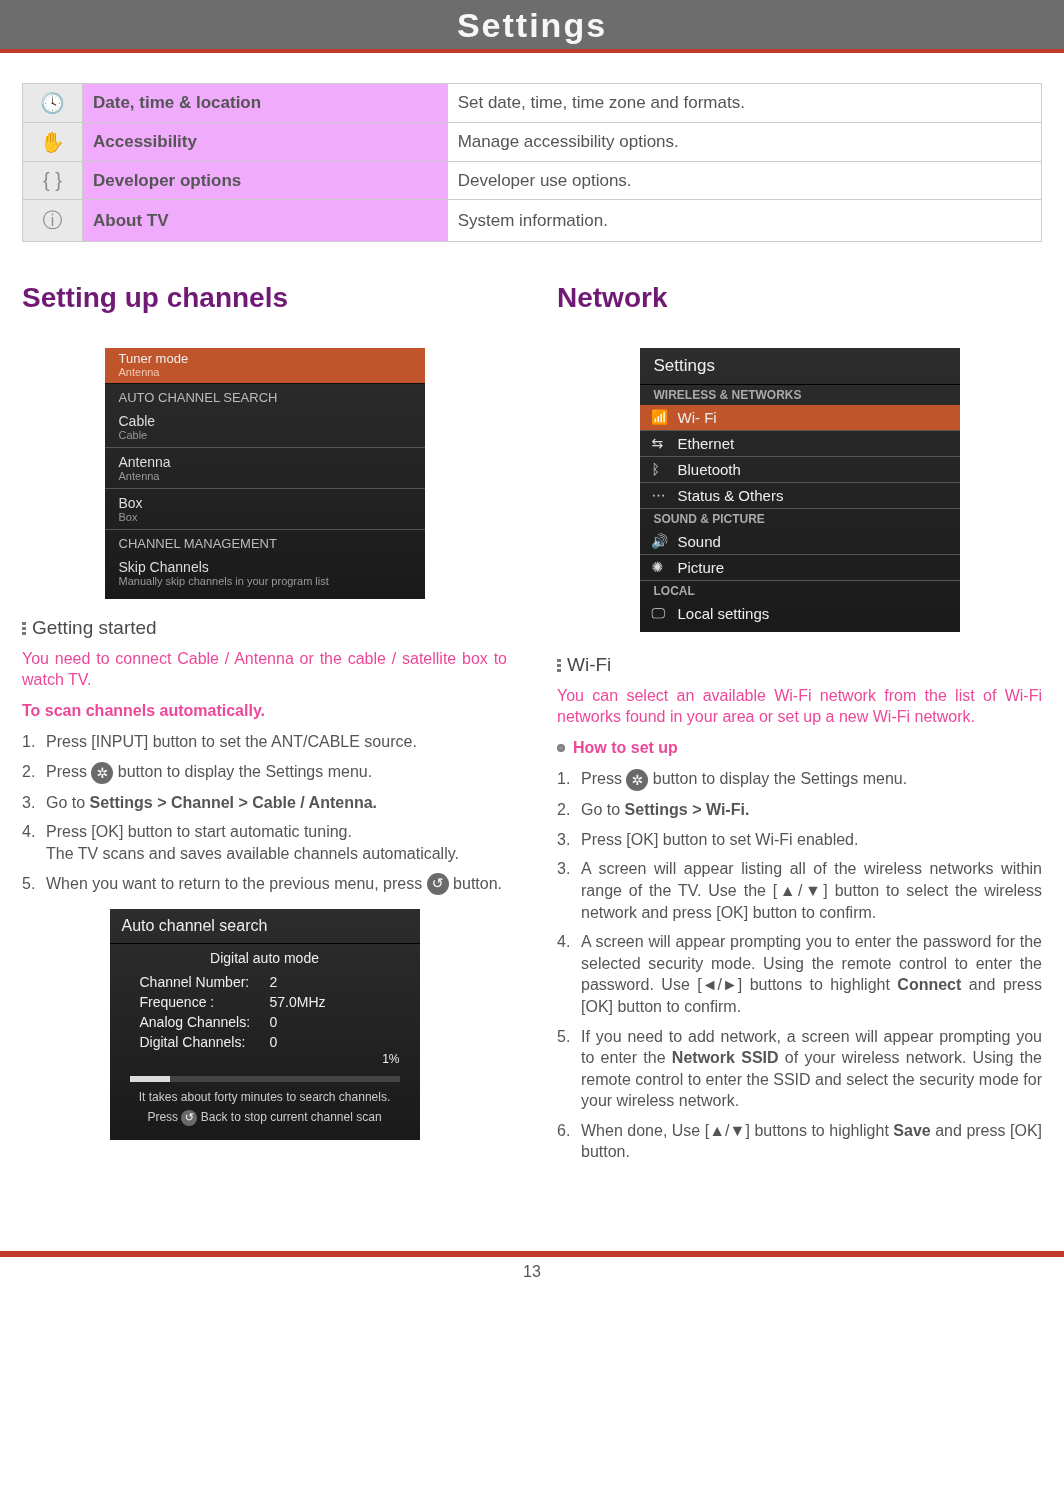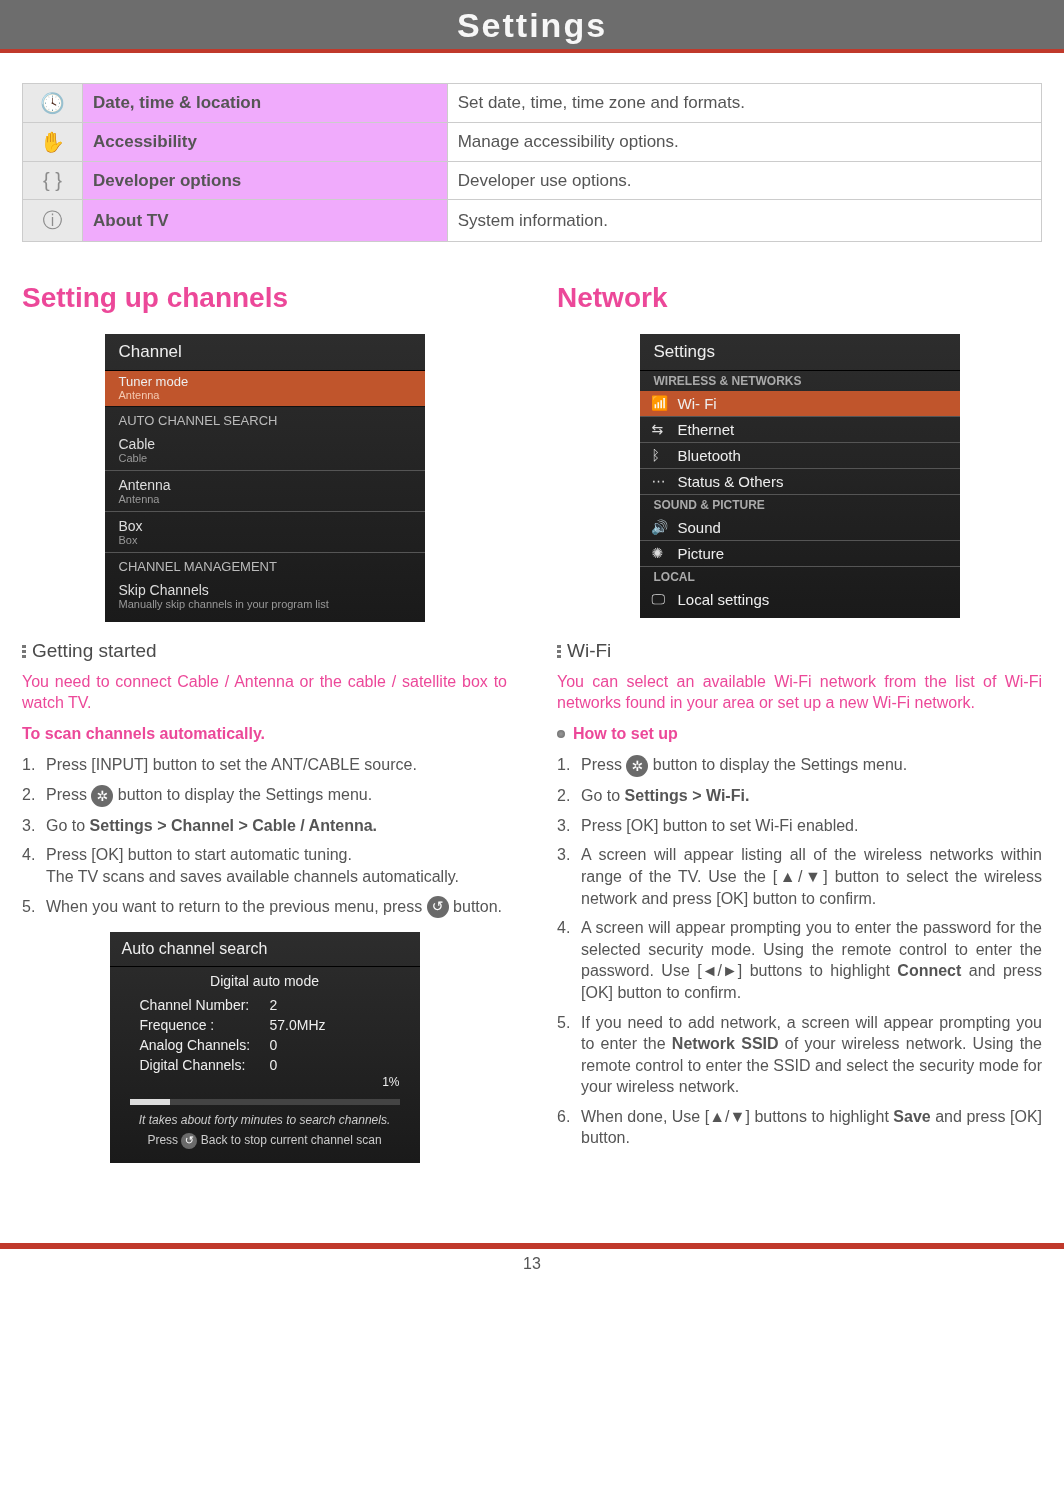--- a/index.html
+++ b/index.html
@@ -43,23 +43,23 @@
 
   .cols {
     display: flex;
     gap: 50px;
     margin-top: 40px;
   }
   .col { flex: 1; }
   h2.section {
     font-family: Arial, sans-serif;
     font-size: 28px;
-    color: #ec4899;
+    color: #701a75;
     font-weight: bold;
-    margin-bottom: 20px;
+    margin-bottom: 34px;
   }
   
   .panel {
     width: 320px;
     margin: 0 auto 18px;
     background: linear-gradient(#2d2d2d,#1a1a1a);
     color: #eee;
     font-size: 14px;
     padding-bottom: 6px;
   }
@@ -184,21 +184,21 @@
   }
   .panel3 .titlebar { padding: 8px 12px; font-size: 16px; border-bottom: 1px solid #000; }
   .panel3 .center { text-align: center; padding: 6px 0; font-size: 14px; }
   .panel3 .kv { padding: 2px 30px; font-size: 14px; }
   .panel3 .kv span.k { display: inline-block; width: 130px; }
   .panel3 .pbar {
     height: 6px; background: #444; margin: 10px 20px 2px; position: relative;
   }
   .panel3 .pbar .fill { height: 6px; background: #ddd; width: 15%; }
   .panel3 .pct { text-align: right; padding: 0 20px; font-size: 12px; }
-  .panel3 .note { text-align: center; font-size: 12px; padding: 6px 16px 2px; color: #ccc; font-style: italic; }
+  .panel3 .note { text-align: center; font-size: 12px; padding: 6px 16px 2px; color: #ccc; }
   .panel3 .note2 { text-align: center; font-size: 12px; padding: 4px 8px; color: #ccc; }
   .panel3 .note2 .back { width: 16px; height: 16px; line-height: 14px; font-size: 11px; }
 
   
   .footer {
     margin-top: 80px;
   }
   .footer .bar { height: 6px; background: #c0392b; }
   .footer .num { text-align: center; font-size: 16px; color: #555; padding: 6px 0 12px; }
 
@@ -237,21 +237,20 @@
     </tr>
   </tbody>
     </table>
 
   <div class="cols">
 
     <div class="col">
       <h2 class="section">Setting up channels</h2>
 
       <div class="panel">
-        <div class="titlebar">Channel</div>
         <div class="hi">
           <div class="l1">Tuner mode</div>
           <div class="l2">Antenna</div>
         </div>
         <div class="shead">AUTO CHANNEL SEARCH</div>
         <div class="sub">
           <div class="l1">Cable</div>
           <div class="l2">Cable</div>
         </div>
         <div class="sub">

